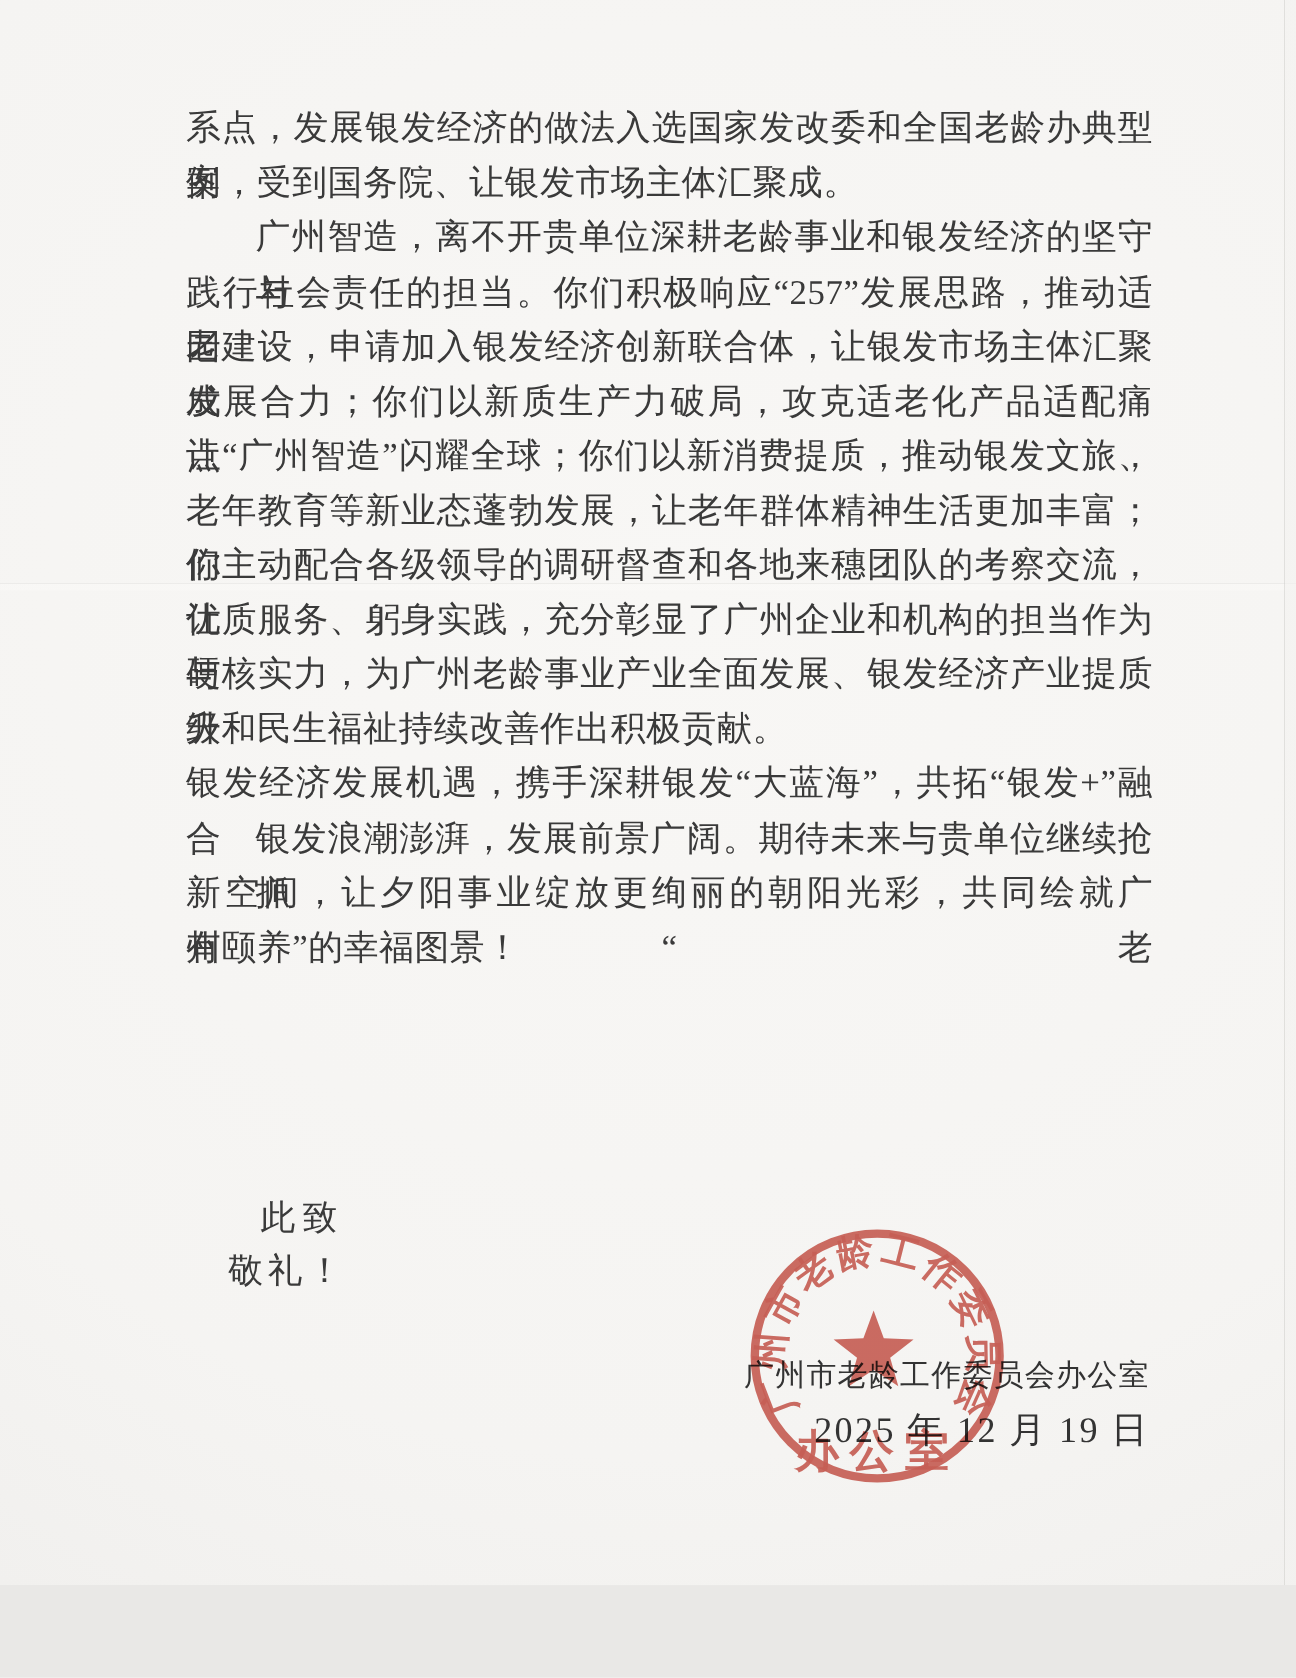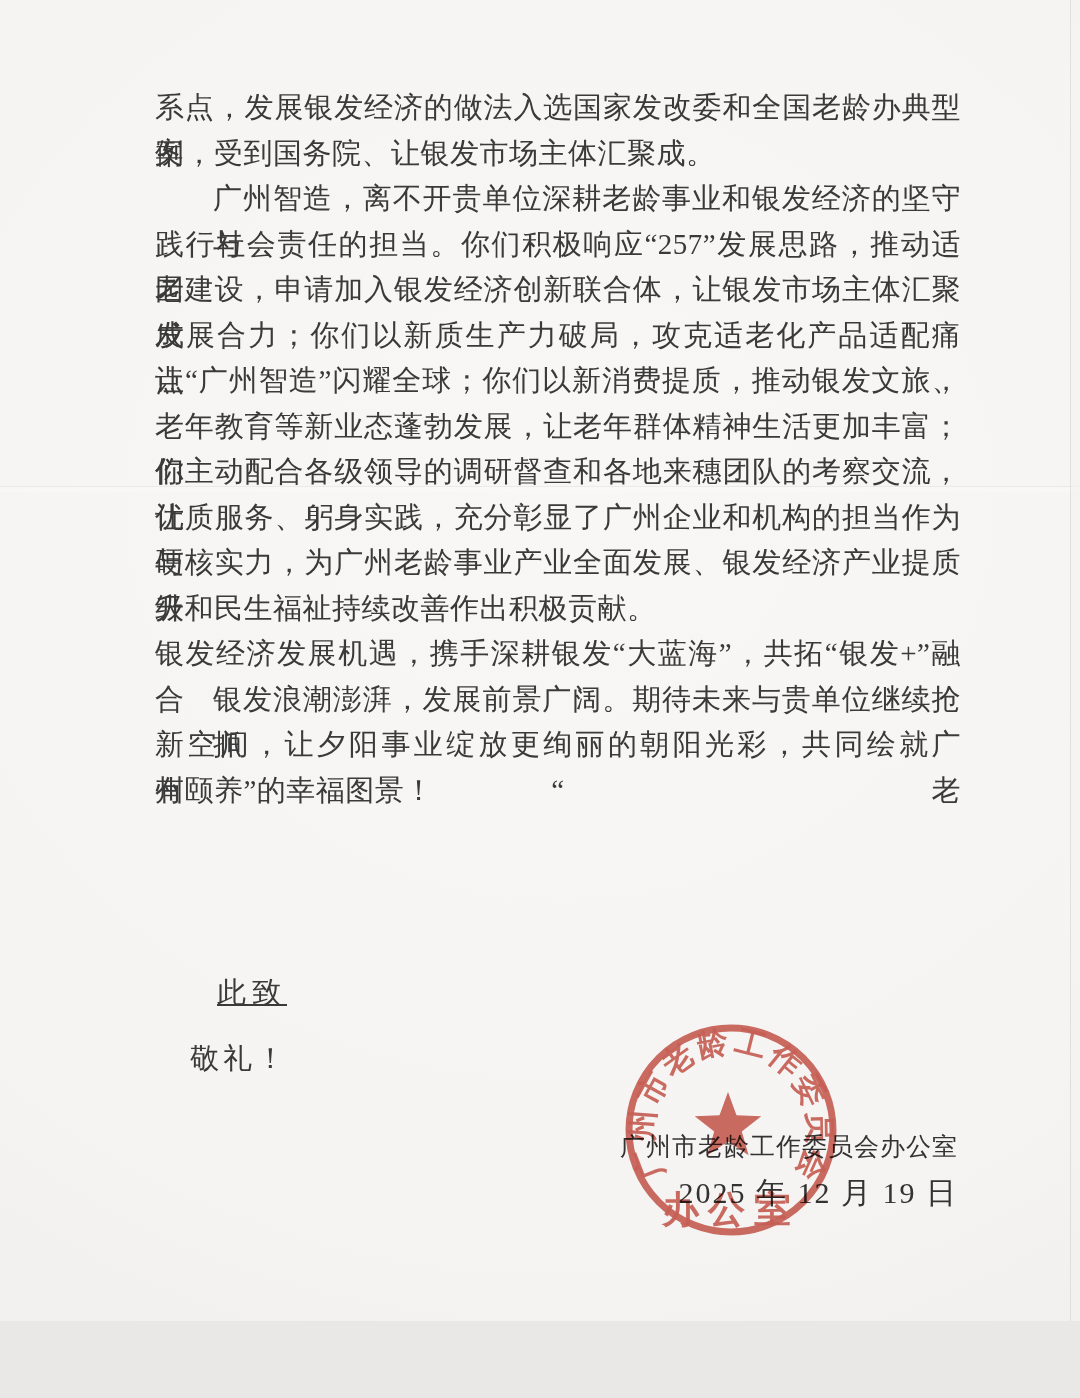--- a/index.html
+++ b/index.html
@@ -26,22 +26,22 @@
   }
   .body-text{
     position:absolute;left:155px;top:85px;width:806px;
     font-size:29px;line-height:45.5px;
     letter-spacing:0.5px;
   }
   .line{height:45.5px;overflow:visible;}
   .line.just{text-align:justify;text-align-last:justify;}
   .line.indent{padding-left:58px;}
   .salute{
-    position:absolute;left:217px;top:973px;
-    font-size:29px;letter-spacing:6px;text-decoration:underline;
+    position:absolute;left:217px;top:995px;
+    font-size:29px;letter-spacing:6px;
   }
   .regards{
     position:absolute;left:155px;top:1039px;
     font-size:29px;letter-spacing:4px;margin-left:35px;
   }
   .sig-block{
     position:absolute;left:402px;top:1124px;width:556px;
     text-align:right;line-height:45.5px;color:#333;
   }
   .sig-org{font-size:25px;letter-spacing:1px;}

